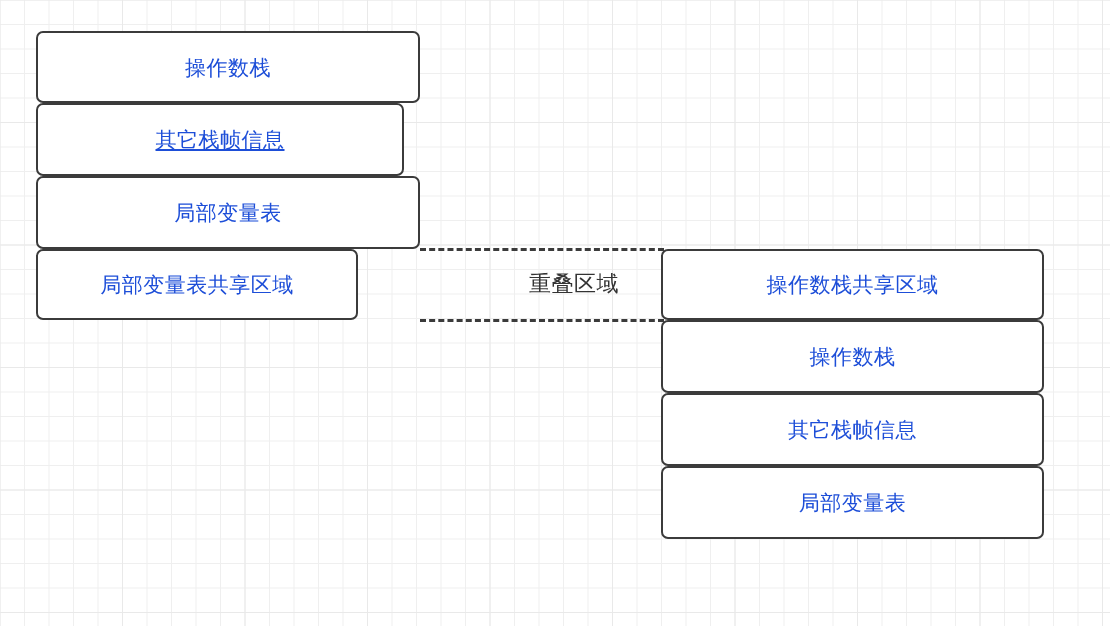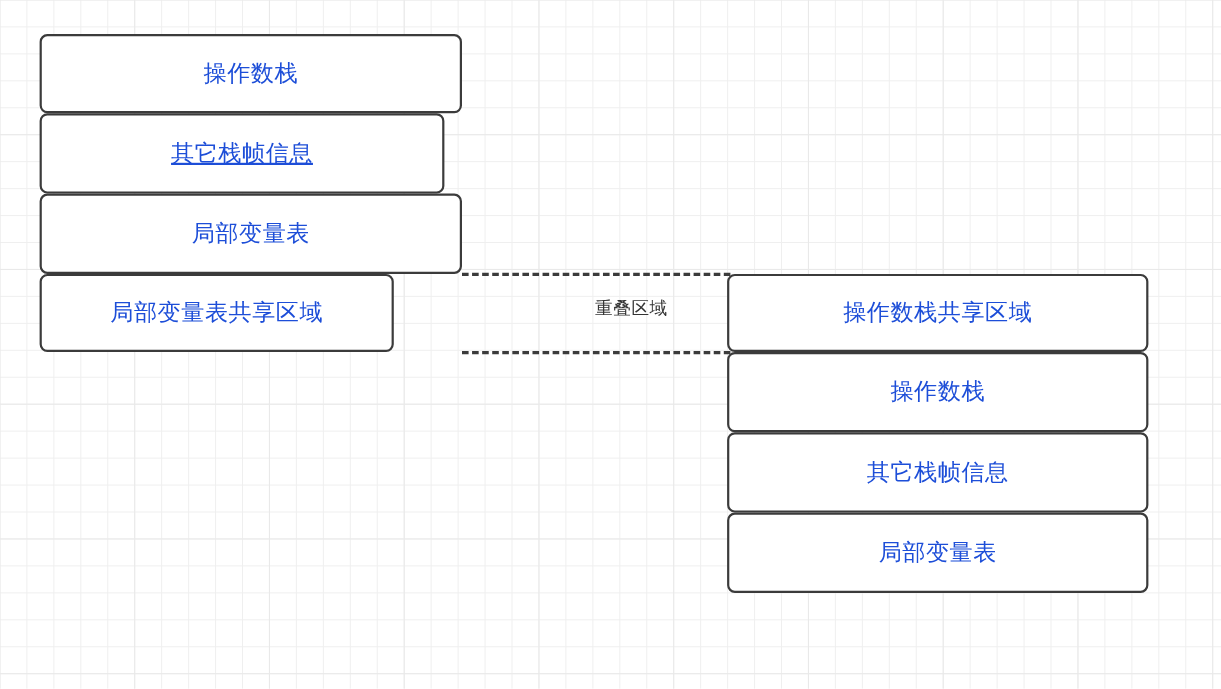--- a/index.html
+++ b/index.html
@@ -60,21 +60,21 @@
 
   .dash-line {
     position: absolute;
     height: 0;
     border-top: 3px dashed #3b3b3b;
   }
 
   .overlap-label {
     position: absolute;
     color: #333333;
-    font-size: 16px;
+    font-size: 22px;
     line-height: 1;
     letter-spacing: 0.5px;
     white-space: nowrap;
     text-align: center;
     padding-left: 32px;
   }
 </style>
 </head>
 <body>
 

